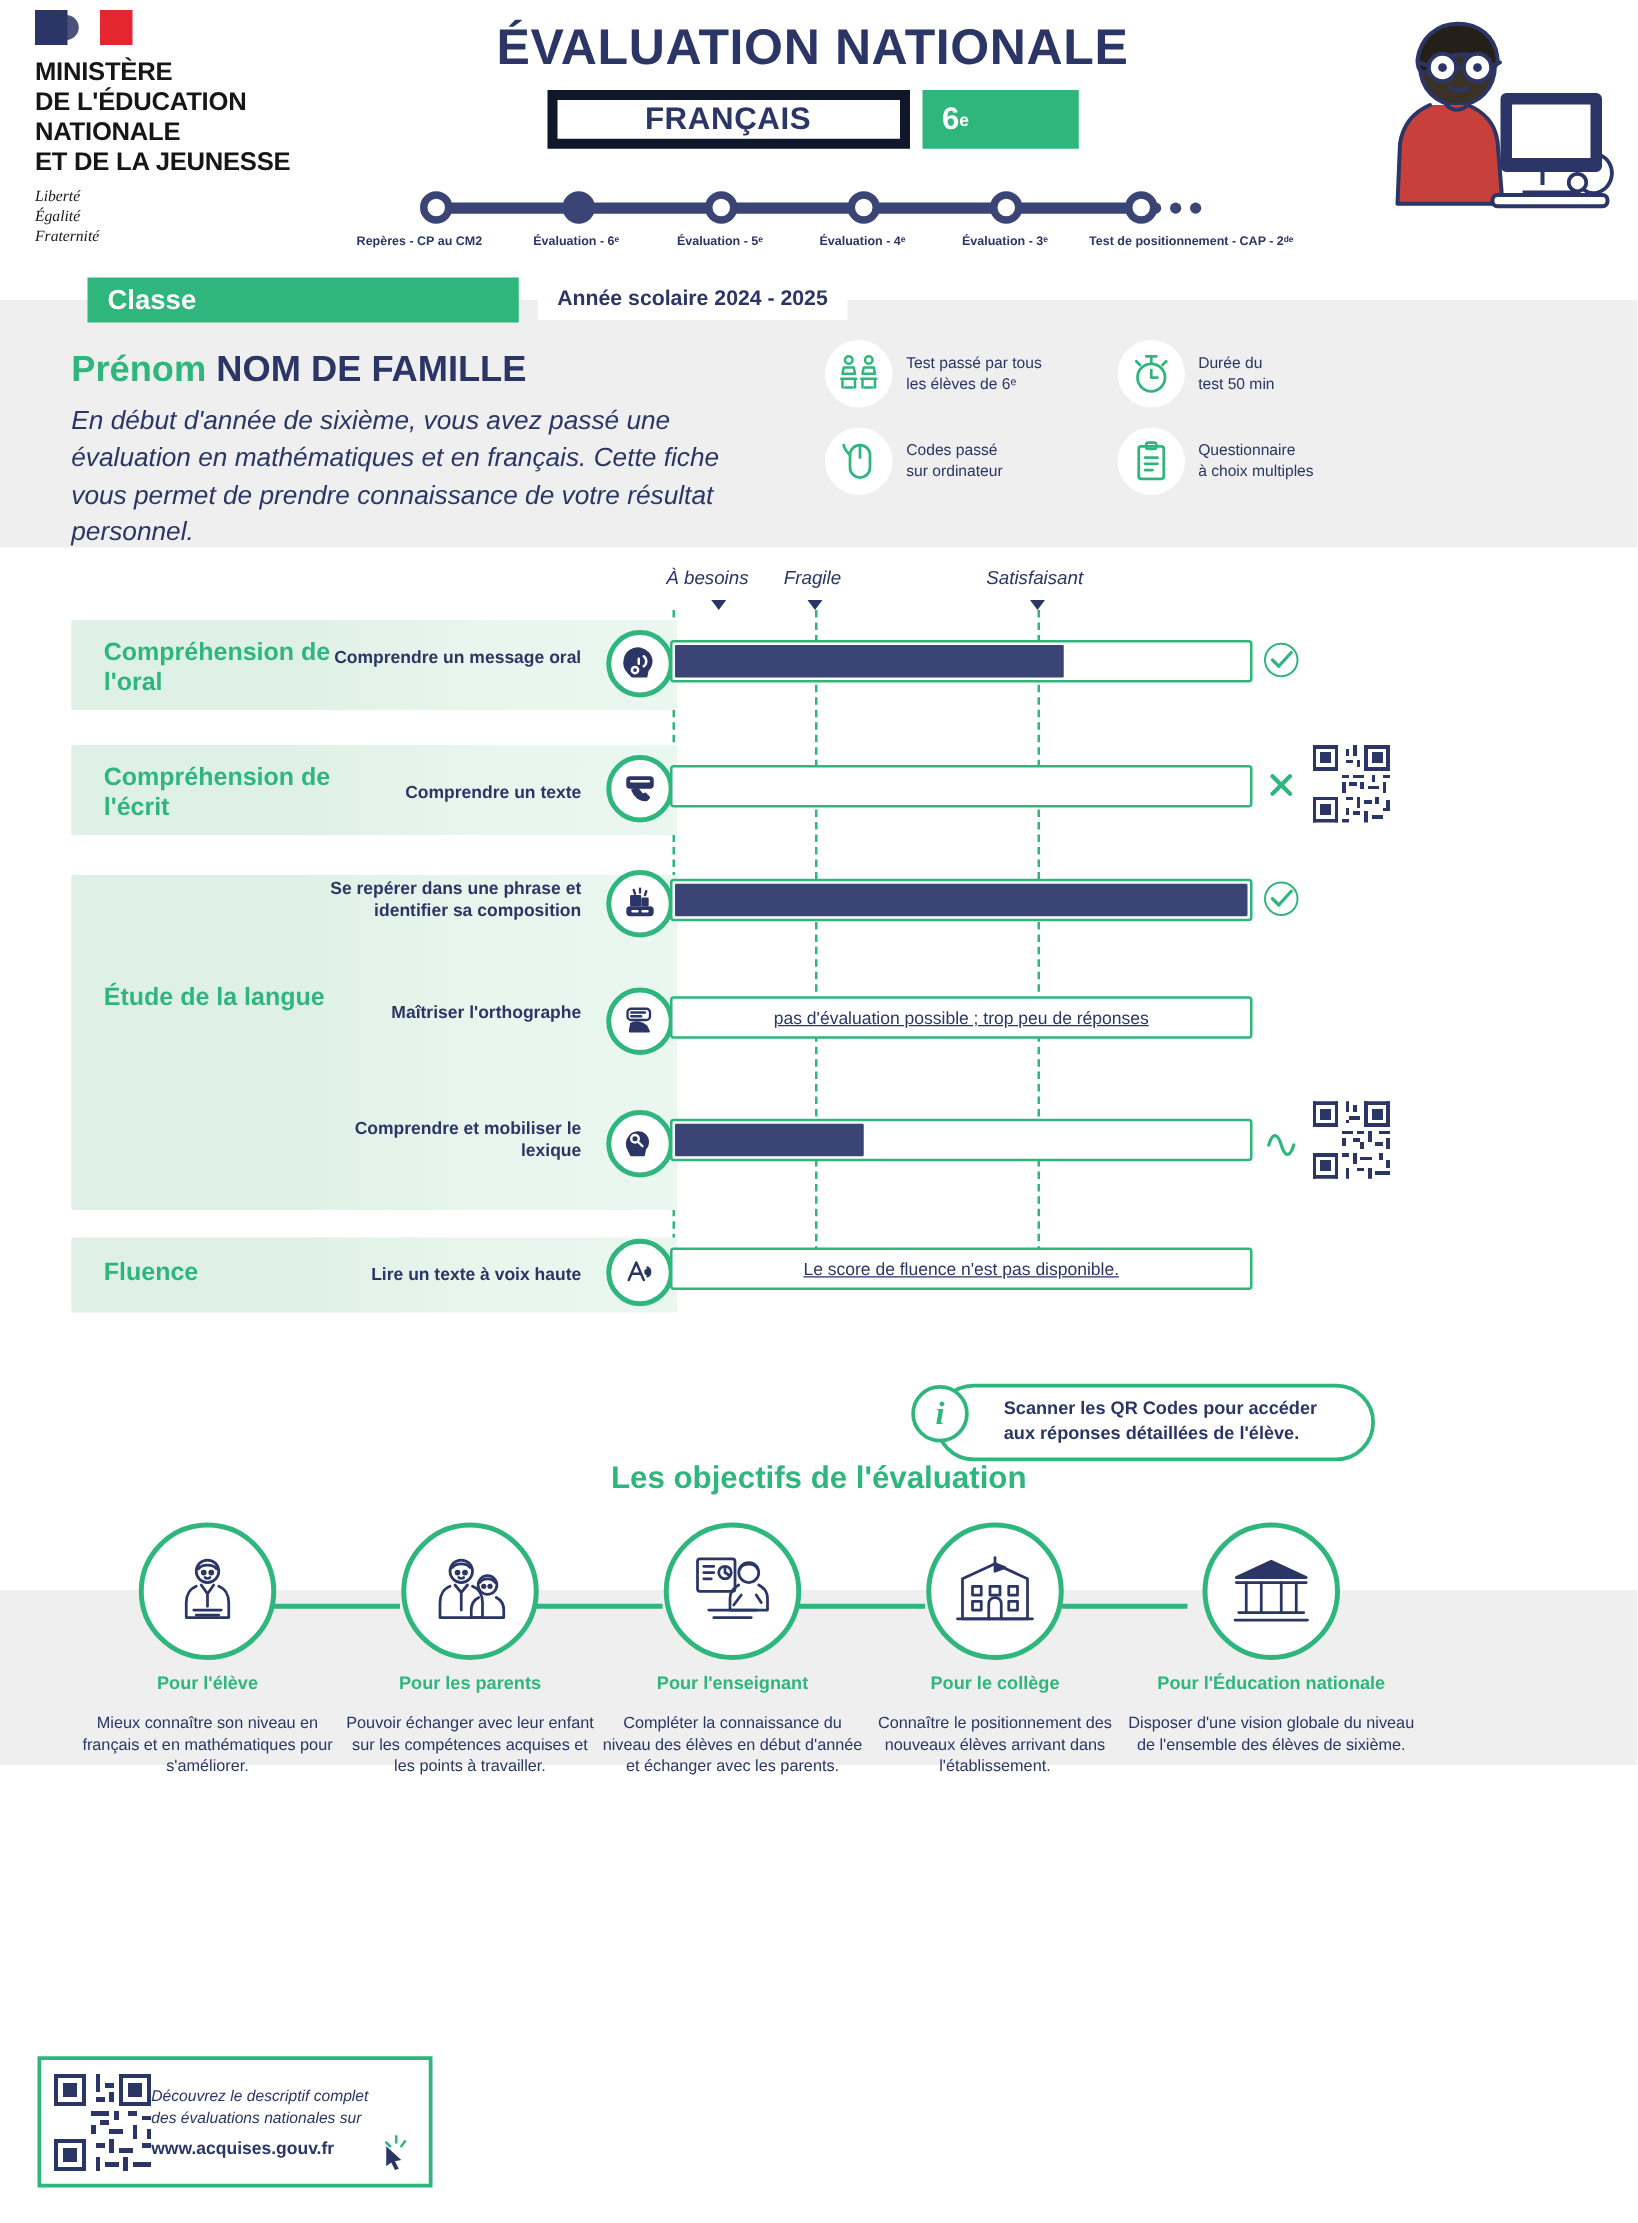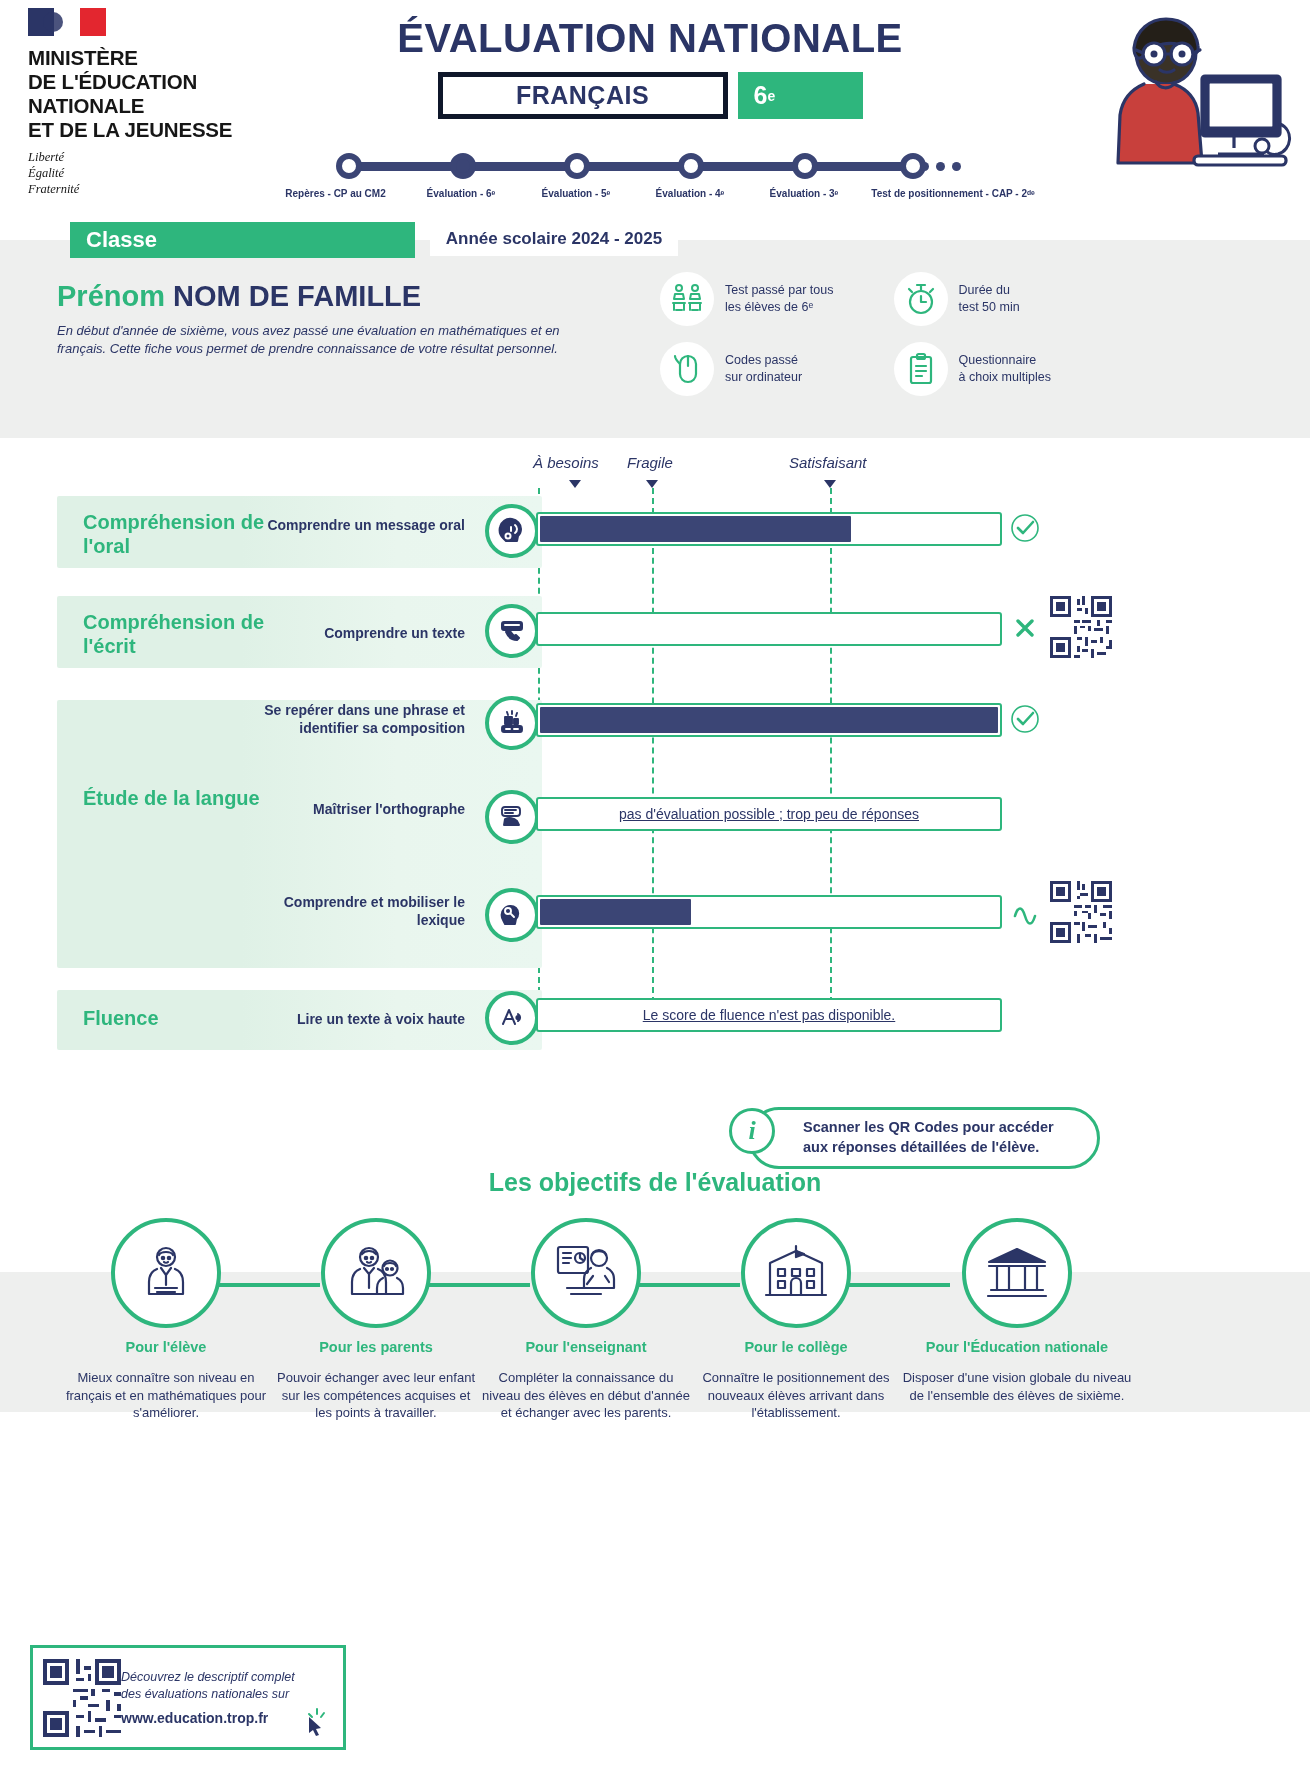--- a/index.html
+++ b/index.html
@@ -33,21 +33,21 @@
     font-style: italic; font-size: 12.5px; line-height: 1.28; color: #161616;
   }
 
   .title-wrap { position: absolute; left: 320px; top: 18px; width: 660px; text-align: center; }
   .main-title {
     font-size: 40px; font-weight: bold; color: #2b3566;
     letter-spacing: .5px; line-height: 1;
   }
   .badges { display: flex; justify-content: center; gap: 10px; margin-top: 14px; }
   .badge-fr {
-    width: 290px; height: 47px; border: 5px solid #0f172a; background: #fff;
+    width: 290px; height: 47px; border: 8px solid #0f172a; background: #fff;
     display: flex; align-items: center; justify-content: center;
     font-size: 25px; font-weight: bold; color: #2b3566; letter-spacing: .5px;
   }
   .badge-lvl {
     width: 125px; height: 47px; background: #2eb67d; color: #fff;
     display: flex; align-items: center; justify-content: flex-start;
     padding-left: 16px; font-size: 25px; font-weight: bold;
   }
   .badge-lvl sup { font-size: 14px; vertical-align: super; }
 
@@ -81,21 +81,21 @@
     background: #fff; color: #2b3566; font-weight: bold; font-size: 17px;
     display: flex; align-items: center; justify-content: center;
   }
   .student-name {
     position: absolute; left: 57px; top: 40px;
     font-size: 29px; font-weight: bold; color: #2eb67d;
   }
   .student-name b { color: #2b3566; font-weight: bold; }
   .intro {
     position: absolute; left: 57px; top: 82px; width: 540px;
-    font-size: 13px; font-style: italic; line-height: 1.42; color: #2b3566;
+    font-size: 21px; font-style: italic; line-height: 1.42; color: #2b3566;
   }
   .infocards {
     position: absolute; left: 660px; top: 32px; width: 445px;
     display: grid; grid-template-columns: 1fr 1fr; gap: 16px 22px;
   }
   .icard { display: flex; align-items: center; gap: 11px; }
   .icard .circ {
     width: 54px; height: 54px; border-radius: 50%; background: #fff;
     display: flex; align-items: center; justify-content: center; flex: 0 0 54px;
   }
@@ -696,21 +696,21 @@
           <rect x="11" y="19" width="3" height="1"></rect>
         <rect x="15" y="18" width="1" height="3"></rect>
           <rect x="17" y="19" width="4" height="1"></rect>
       </g>
     </svg>
     <div class="f-txt">
       <div class="f-l1">
         <div>Découvrez le descriptif complet</div>
         <div>des évaluations nationales sur</div>
       </div>
-      <div class="f-l2">www.education.trop.fr</div>
+      <div class="f-l2">www.acquises.gouv.fr</div>
     </div>
     <svg width="34" height="34" viewBox="0 0 34 34" style="position:absolute; right:14px; bottom:8px">
       <g stroke="#2eb67d" stroke-width="2" stroke-linecap="round">
         <path d="M22 4v5M29 8l-3 4M14 9l3 3"></path>
       </g>
       <path d="M14 12l12 11-5 1 3 6-3 1-3-6-4 3z" fill="#2b3566"></path>
     </svg>
   </div>
 
 </div>

